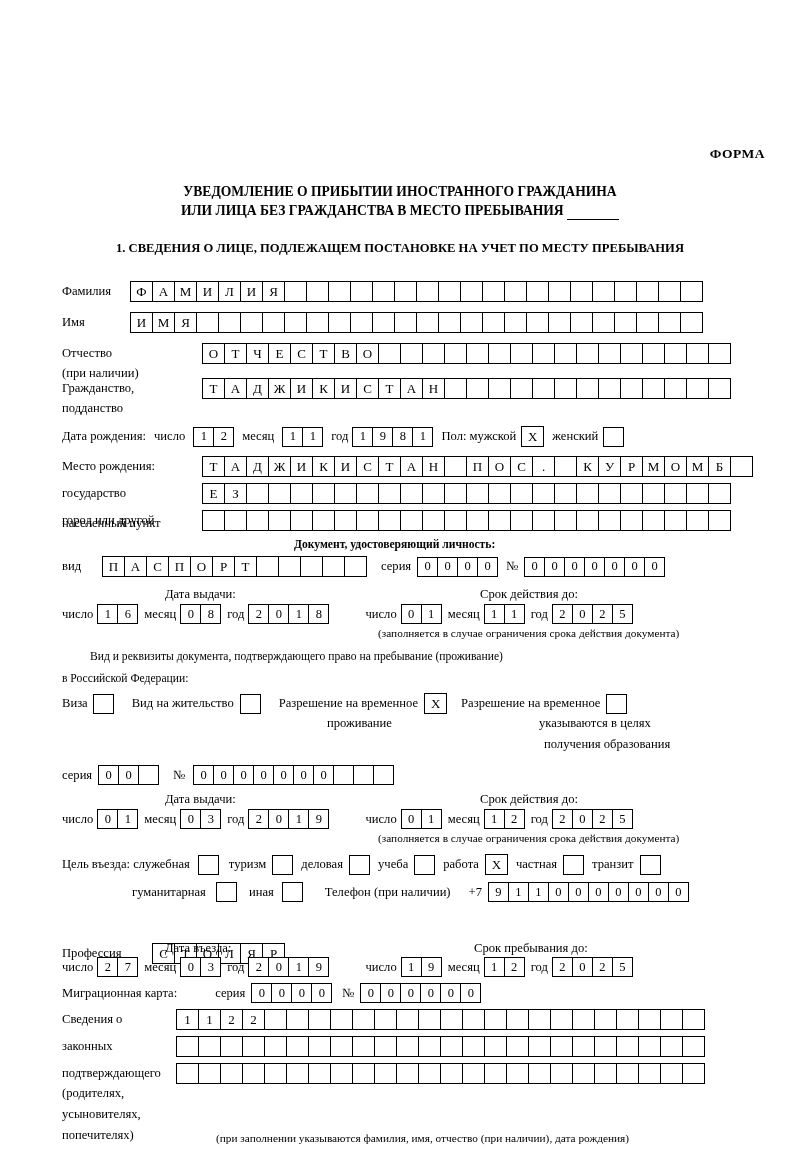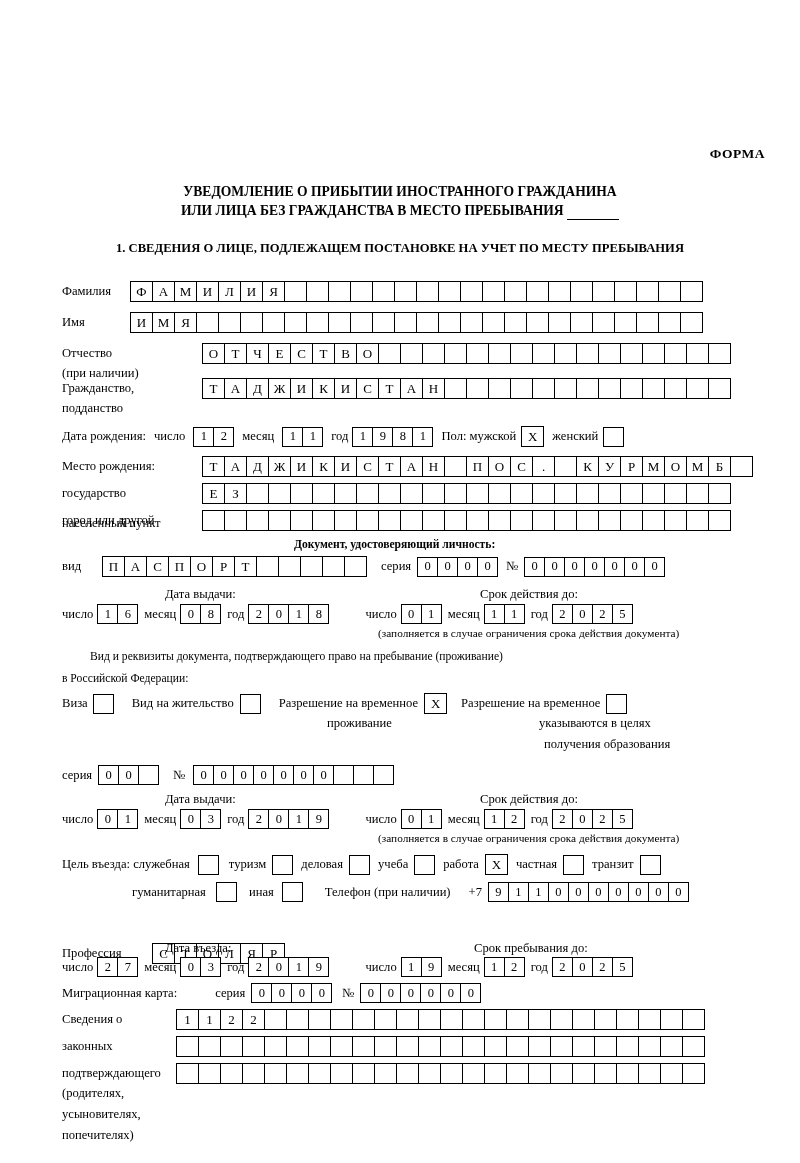--- a/index.html
+++ b/index.html
@@ -691,14 +691,15 @@
         <div class="c"></div>
         <div class="c"></div>
         <div class="c"></div>
         <div class="c"></div>
       </div>
   </div>
   <div class="lbl" style="position:absolute;left:62px;top:1086px;">(родителях,</div>
   <div class="lbl" style="position:absolute;left:62px;top:1107px;">усыновителях,</div>
   <div class="lbl" style="position:absolute;left:62px;top:1128px;">попечителях)</div>
 
+  <div class="note" style="position:absolute;left:216px;top:1132px;">(при заполнении указываются фамилия, имя, отчество (при наличии), дата рождения)</div>
 
 </div>
 
 </body></html>

